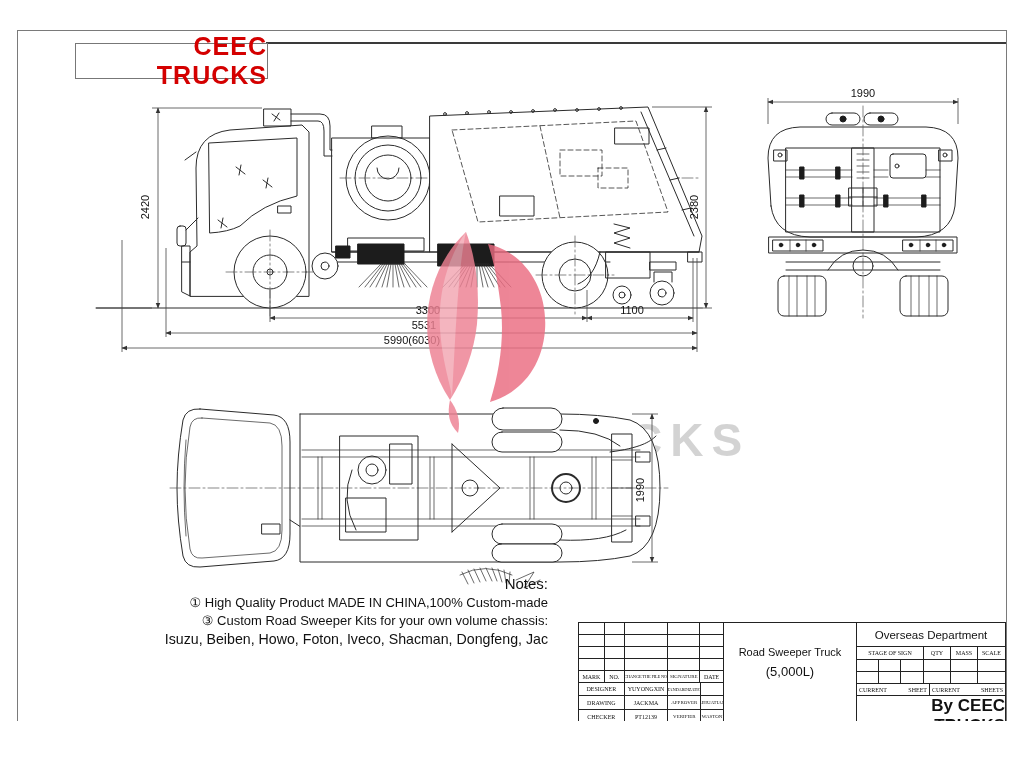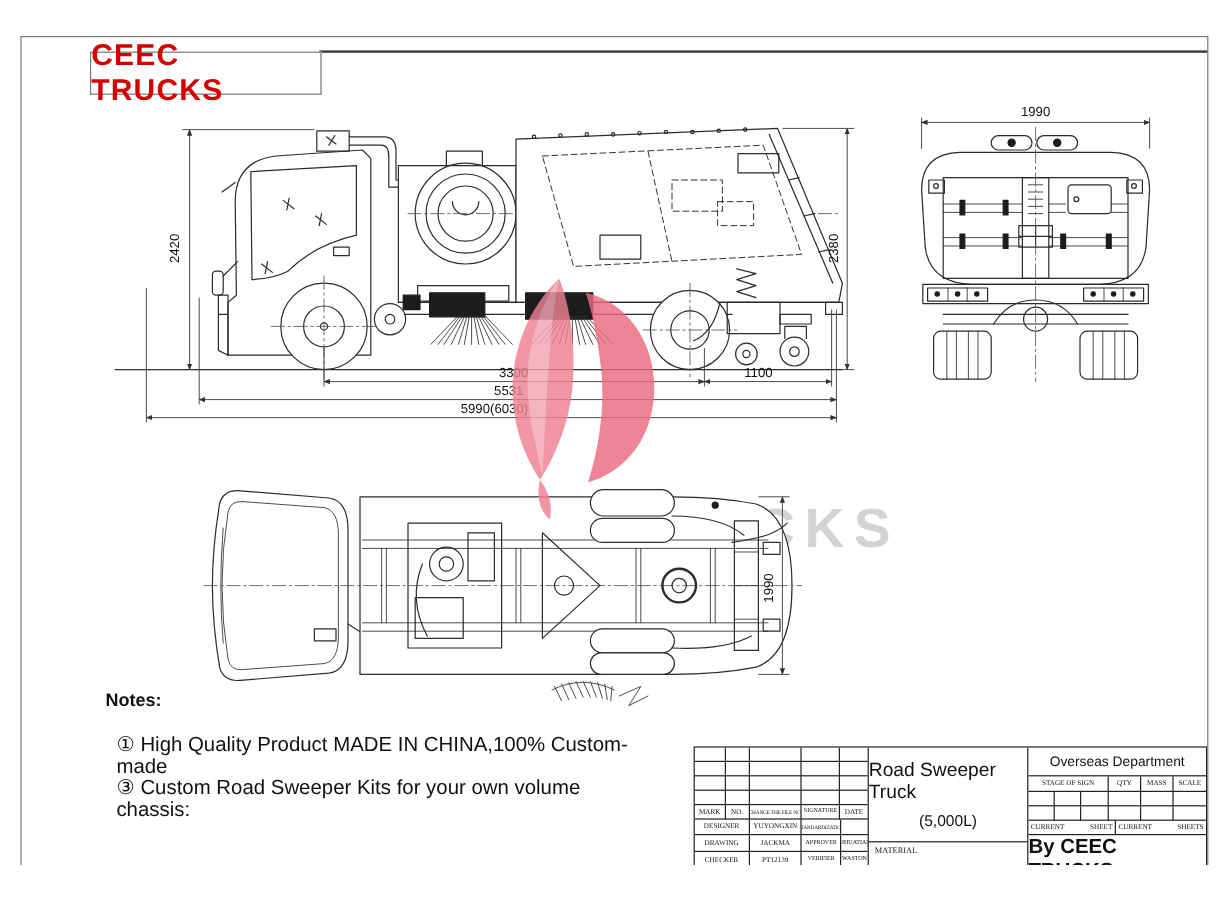--- a/index.html
+++ b/index.html
@@ -1,54 +1,54 @@
 <!DOCTYPE html>
 <html><head>
 <meta charset="utf-8">
 <style>
   html,body{margin:0;padding:0;background:#fff;}
   #page{position:relative;width:1024px;height:721px;background:#fff;overflow:hidden;
-        font-family:"Liberation Sans",sans-serif;}
+        font-family:"Liberation Sans",sans-serif;text-align:right;}
   #frame{position:absolute;left:17px;top:30px;width:988px;height:706px;border:1px solid #7a7a7a;}
   #brand-box{position:absolute;left:75px;top:43px;width:191px;height:34px;border:1px solid #777;
         background:#fff;display:flex;align-items:center;justify-content:center;
         font-size:25px;font-weight:bold;color:#d40000;letter-spacing:1px;z-index:6;}
   #header-rule{position:absolute;left:266px;top:42px;width:740px;border-top:2px solid #3a3a3a;z-index:5;}
   #doc-title{position:absolute;right:26px;top:47px;font-size:23px;font-weight:bold;color:#111;z-index:6;}
   #drawing-svg{position:absolute;left:0;top:0;z-index:1;}
   .draw{stroke:#2b2b2b;stroke-width:1;fill:none;stroke-linecap:round;stroke-linejoin:round;}
   .thin{stroke-width:.7;}
   .dash{stroke-dasharray:5 3;stroke-width:.8;}
   .cl{stroke:#555;stroke-width:.7;stroke-dasharray:11 3 2 3;}
   .dim{stroke:#444;stroke-width:.8;}
   .dimt{font:11px "Liberation Sans",sans-serif;fill:#111;stroke:none;}
   .wm{font:bold 46px "Liberation Sans",sans-serif;fill:#c9c9c9;letter-spacing:8px;stroke:none;opacity:.8;}
   .dark{fill:#1c1c1c;stroke:#1c1c1c;}
   
   #notes{position:absolute;left:88px;top:575px;width:460px;color:#111;z-index:6;}
-  #notes .nt{font-size:15px;margin-bottom:20px;font-weight:bold;}
-  #notes .ni{font-size:17px;line-height:18px;margin-left:9px;}
+  #notes .nt{font-size:15px;margin-bottom:2px;}
+  #notes .ni{font-size:13px;line-height:18px;margin-left:9px;}
   #notes .nc{font-size:14.2px;line-height:18px;margin-left:22px;}
   
   #tb{position:absolute;left:578px;top:622px;width:428px;height:115px;border:1px solid #222;
       box-sizing:border-box;display:flex;color:#111;z-index:6;background:#fff;}
   .tb-col{box-sizing:border-box;height:100%;}
   .tb-row{display:flex;box-sizing:border-box;}
   .c{box-sizing:border-box;border-right:1px solid #222;border-bottom:1px solid #222;
      display:flex;align-items:center;justify-content:center;overflow:hidden;white-space:nowrap;
      font-family:"Liberation Serif",serif;font-size:6.5px;}
   .c:last-child{border-right:none;}
   .c.t5{font-size:5px;}
   .c.t45{font-size:4.5px;letter-spacing:-.2px;}
   .c.t6{font-size:6px;}
   #tb-left{width:145px;border-right:1px solid #222;}
   #tb-mid{width:135px;border-right:1px solid #222;display:flex;flex-direction:column;}
   #tb-right{width:148px;display:flex;flex-direction:column;}
   #tb-product{height:78px;display:flex;flex-direction:column;align-items:center;justify-content:center;}
-  #tb-product .p1{font-size:16px;}
+  #tb-product .p1{font-size:11px;}
   #tb-product .p2{font-size:13px;margin-top:6px;}
   #tb-material{flex:1;border-top:1px solid #222;padding:3px 0 0 5px;
      font-family:"Liberation Serif",serif;font-size:7px;}
   #tb-dept{height:26px;display:flex;align-items:center;justify-content:center;font-size:11.5px;
      border-bottom:1px solid #222;}
   .sheetcell{box-sizing:border-box;border-right:1px solid #222;display:flex;align-items:center;
      justify-content:space-between;font-family:"Liberation Serif",serif;font-size:6px;padding:0 2px;}
   .sheetcell:last-child{border-right:none;}
   #tb-by{flex:1;display:flex;align-items:center;justify-content:center;font-size:17px;font-weight:bold;}
 </style>
@@ -277,20 +277,21 @@
   <div id="notes">
     <div class="nt">Notes:</div>
     <div class="ni">
       <span>①</span>
       <span>High Quality Product MADE IN CHINA,100% Custom-made</span>
     </div>
     <div class="ni">
       <span>③</span>
       <span>Custom Road Sweeper Kits for your own volume chassis:</span>
     </div>
+    <div class="nc">Isuzu, Beiben, Howo, Foton, Iveco, Shacman, Dongfeng, Jac</div>
   </div>
 
   <div id="tb">
     <div id="tb-left" class="tb-col">
       <div class="tb-row" style="height:12px;">
           <div class="c" style="width:26px;"></div>
           <div class="c" style="width:20px;"></div>
           <div class="c" style="width:44px;"></div>
           <div class="c" style="width:32px;"></div>
           <div class="c" style="width:23px;"></div>
@@ -346,21 +347,20 @@
         <div class="c t6" style="width:44px;">GERMANY</div>
         <div class="c t6" style="width:33px;">DATE</div>
         <div class="c t5" style="width:22px;">20170319</div>
       </div>
     </div>
     <div id="tb-mid" class="tb-col">
       <div id="tb-product">
         <div class="p1">Road Sweeper Truck</div>
         <div class="p2">(5,000L)</div>
       </div>
-      <div id="tb-material">MATERIAL</div>
     </div>
     <div id="tb-right" class="tb-col">
       <div id="tb-dept">Overseas Department</div>
       <div class="tb-row" style="height:14px;">
         <div class="c t6" style="width:67px;">STAGE OF SIGN</div>
         <div class="c t6" style="width:27px;">QTY</div>
         <div class="c t6" style="width:27px;">MASS</div>
         <div class="c t6" style="width:27px;">SCALE</div>
       </div>
       <div class="tb-row" style="height:14px;">

